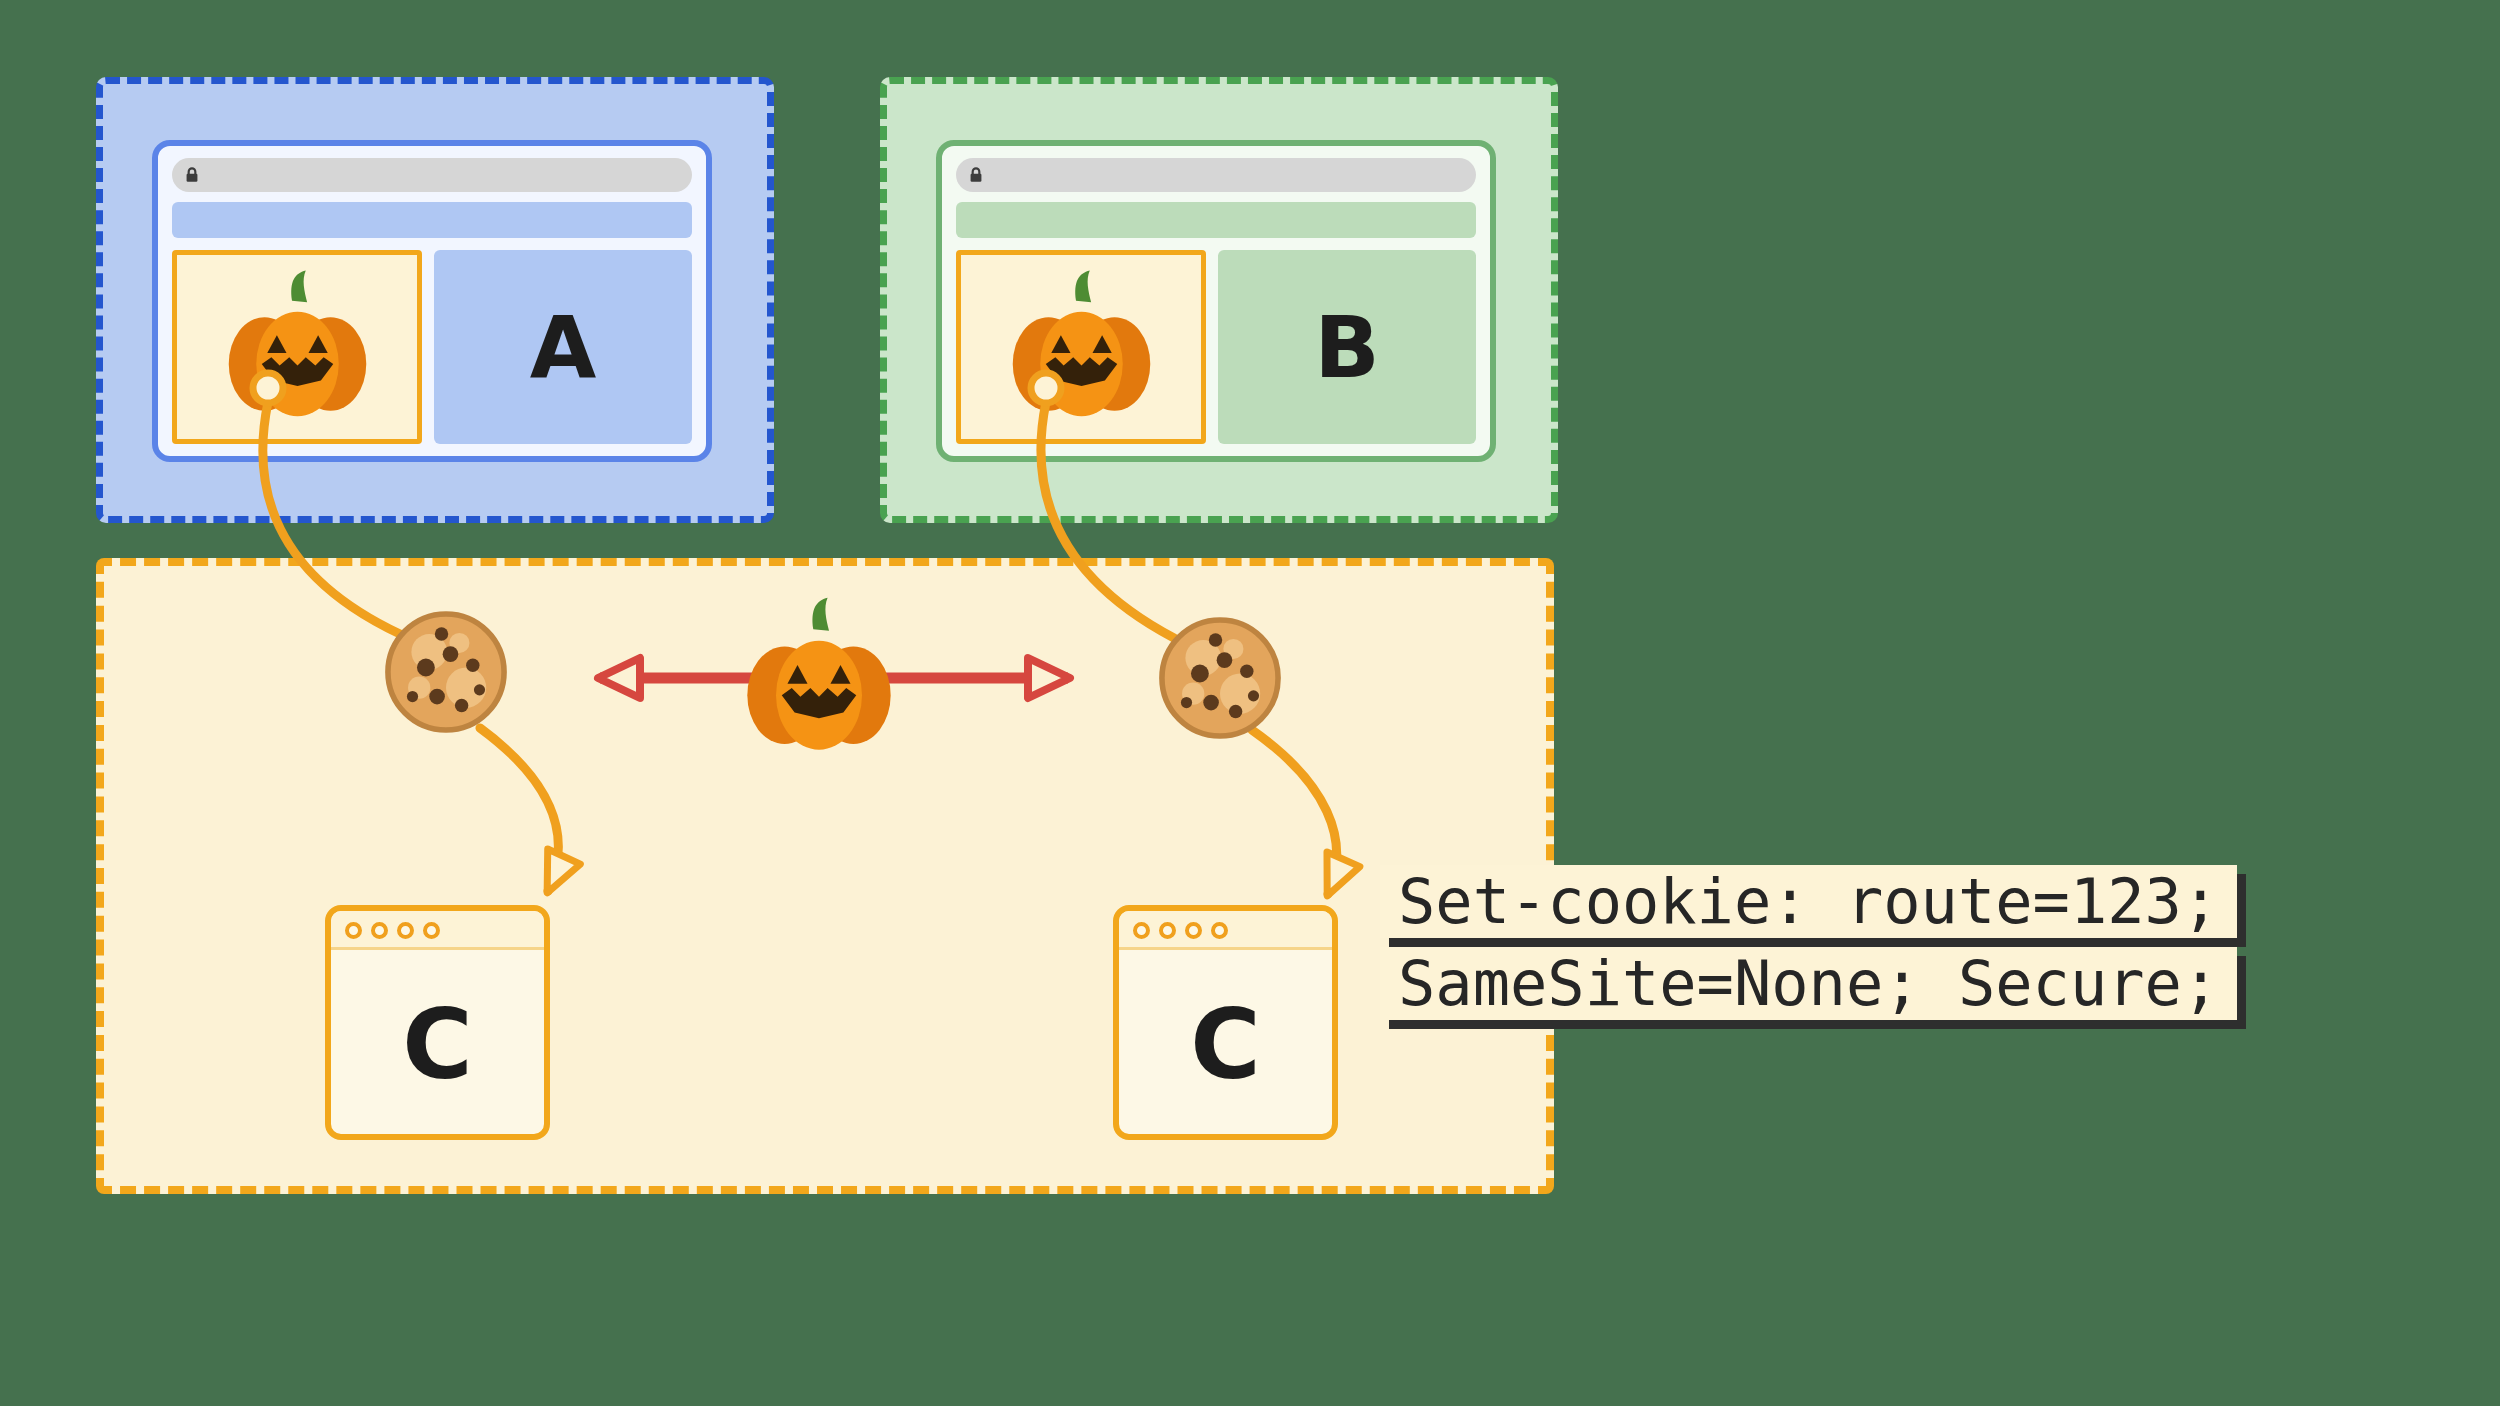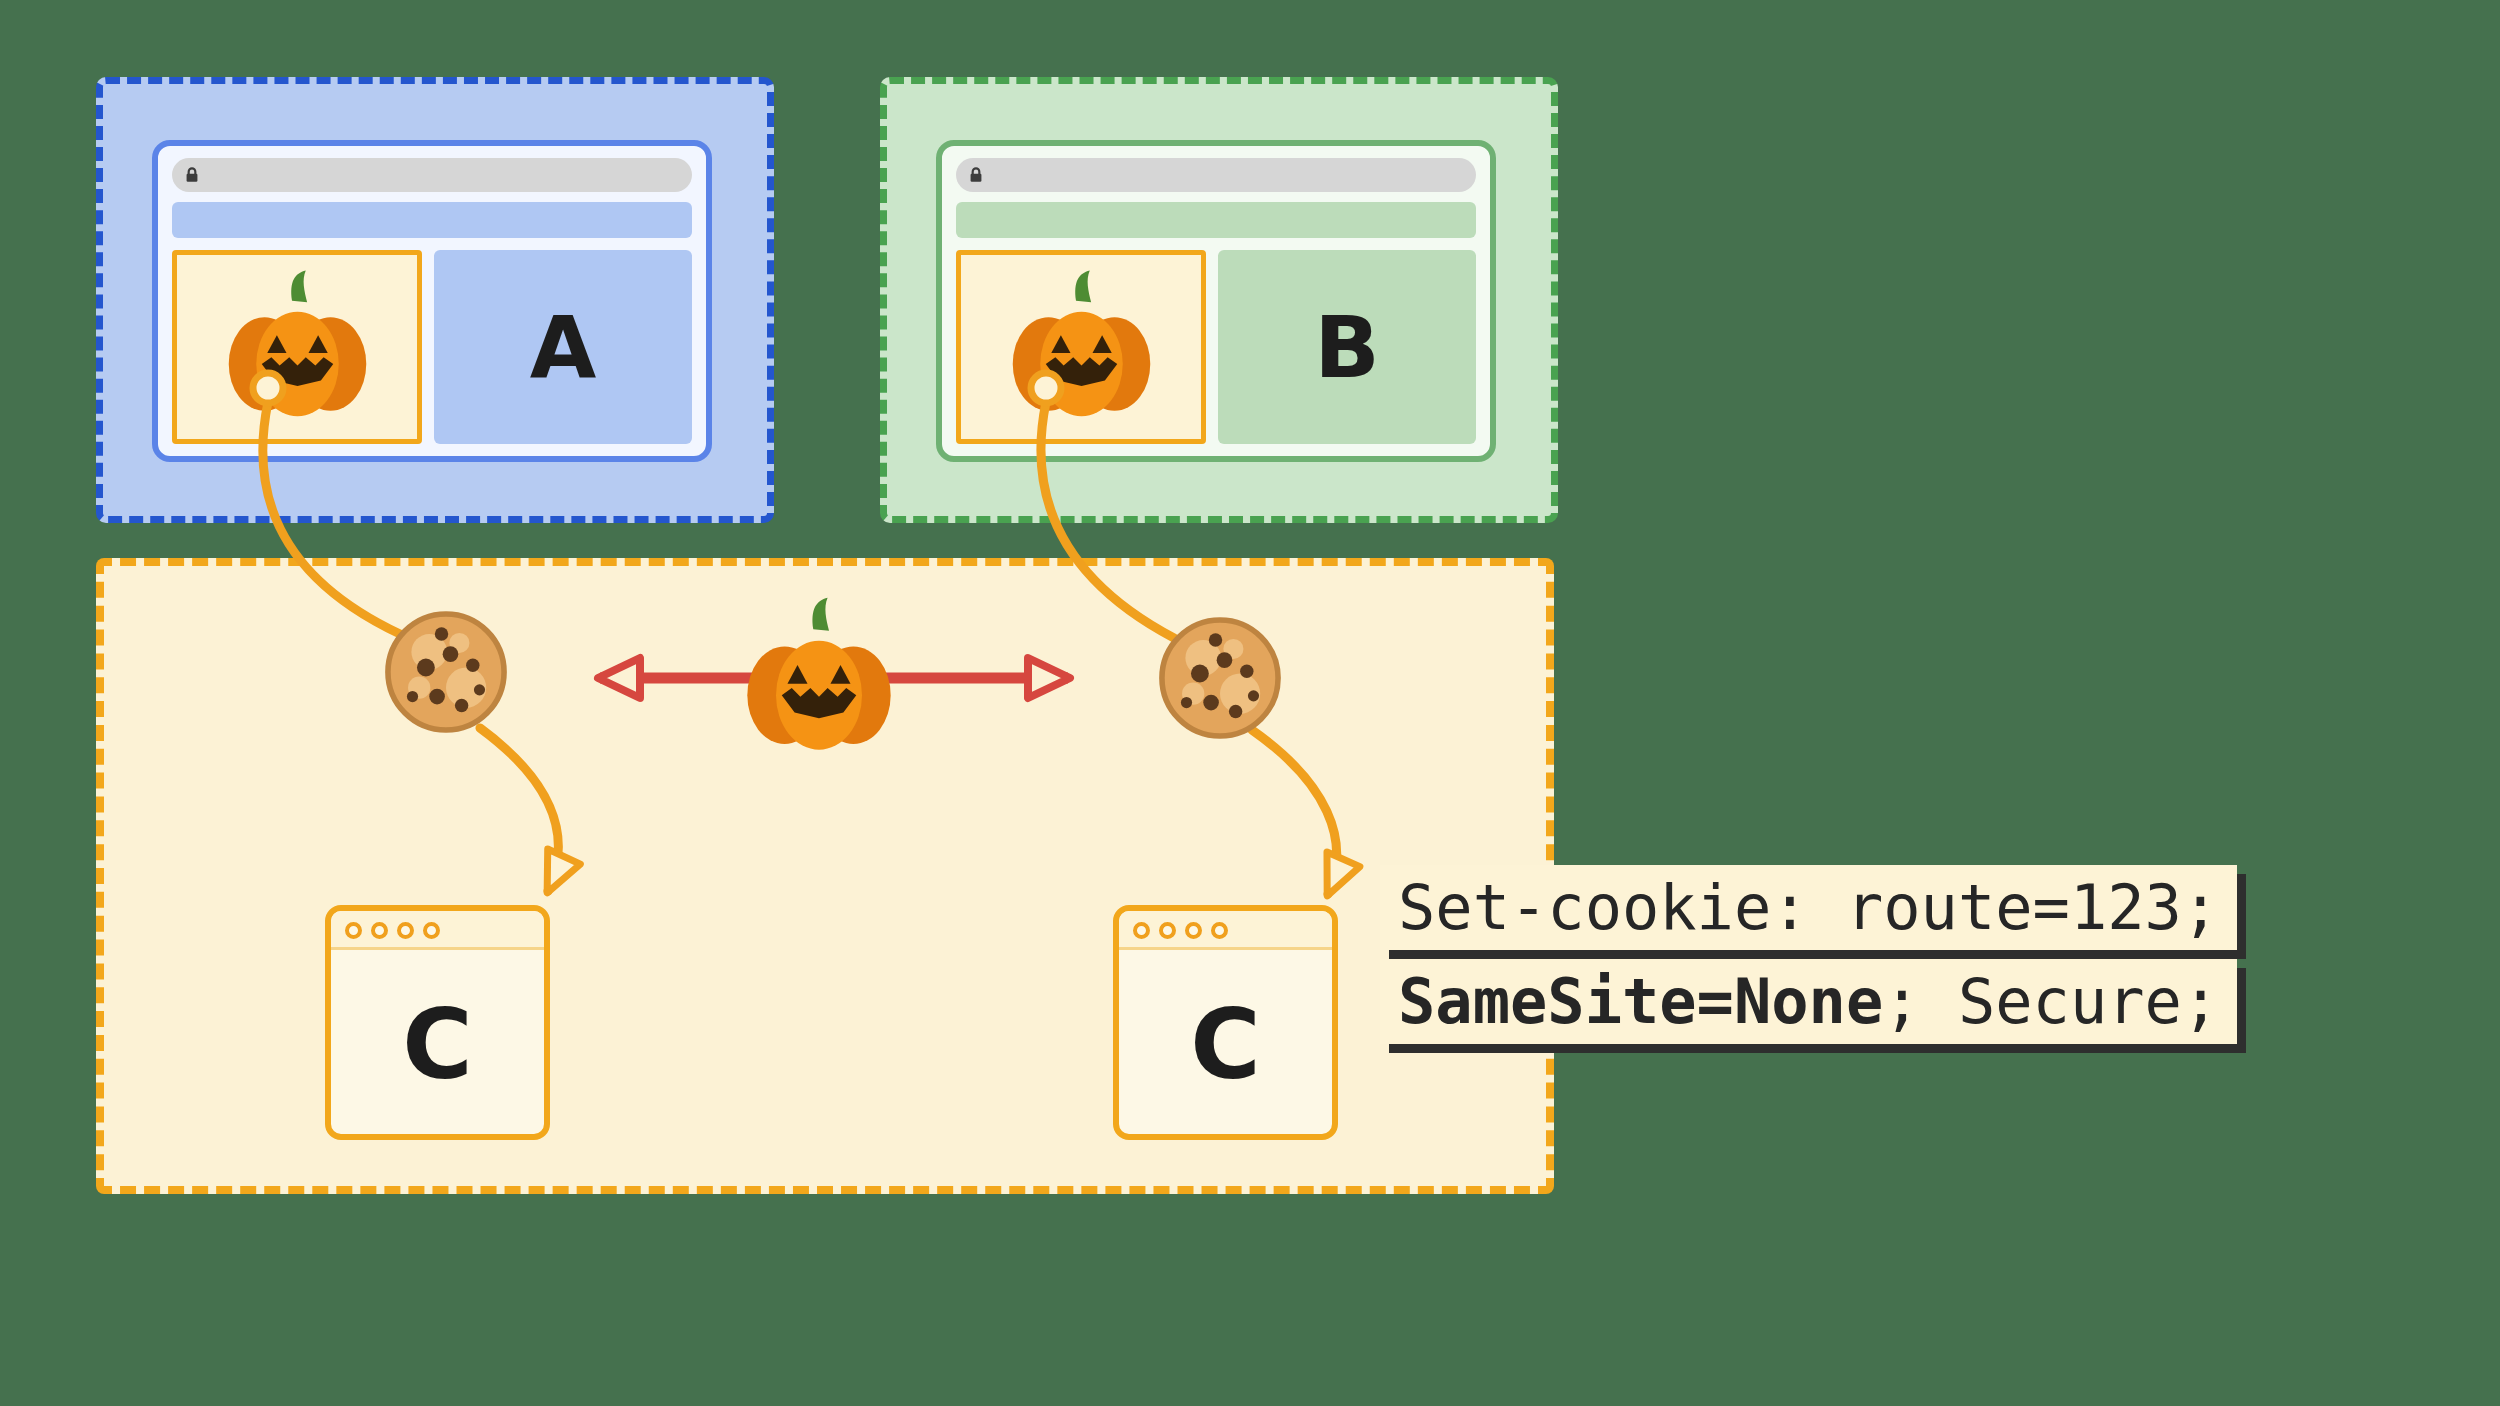--- a/index.html
+++ b/index.html
@@ -52,23 +52,23 @@
   .storage-label { position: absolute; left: 0; right: 0; top: 44px; bottom: 0;
     display: flex; align-items: center; justify-content: center;
     font-size: 96px; font-weight: bold; color: #1D1D1D; }
 
   .overlay { position: absolute; left: 0; top: 0; width: 2500px; height: 1406px;
     pointer-events: none; }
 
   .code-label { position: absolute; left: 1380px; top: 865px;
     font-family: "DejaVu Sans Mono", "Liberation Mono", monospace;
     font-size: 62px; color: #262626; }
-  .code-line { display: table; background: #FDF3D6; padding: 6px 18px;
+  .code-line { display: table; background: #FDF3D6; padding: 0 18px;
     box-shadow: 9px 9px 0 #2E2E2E; margin-bottom: 9px; white-space: pre; }
-  .code-line b { font-weight: bold; text-align: center; }
+  .code-line b { font-weight: normal; text-align: center; }
 </style>
 </head>
 <body>
 
 <svg width="0" height="0" style="position:absolute" aria-hidden="true">
   <defs>
     <symbol id="pumpkin" viewBox="0 0 120 120">
       <path d="M56 26 C54 12 58 6 66 4 C63 11 65 19 67 27 Z" fill="#4E8C33"></path>
       <ellipse cx="36" cy="72" rx="26" ry="34" fill="#E2790D"></ellipse>
       <ellipse cx="84" cy="72" rx="26" ry="34" fill="#E2790D"></ellipse>

